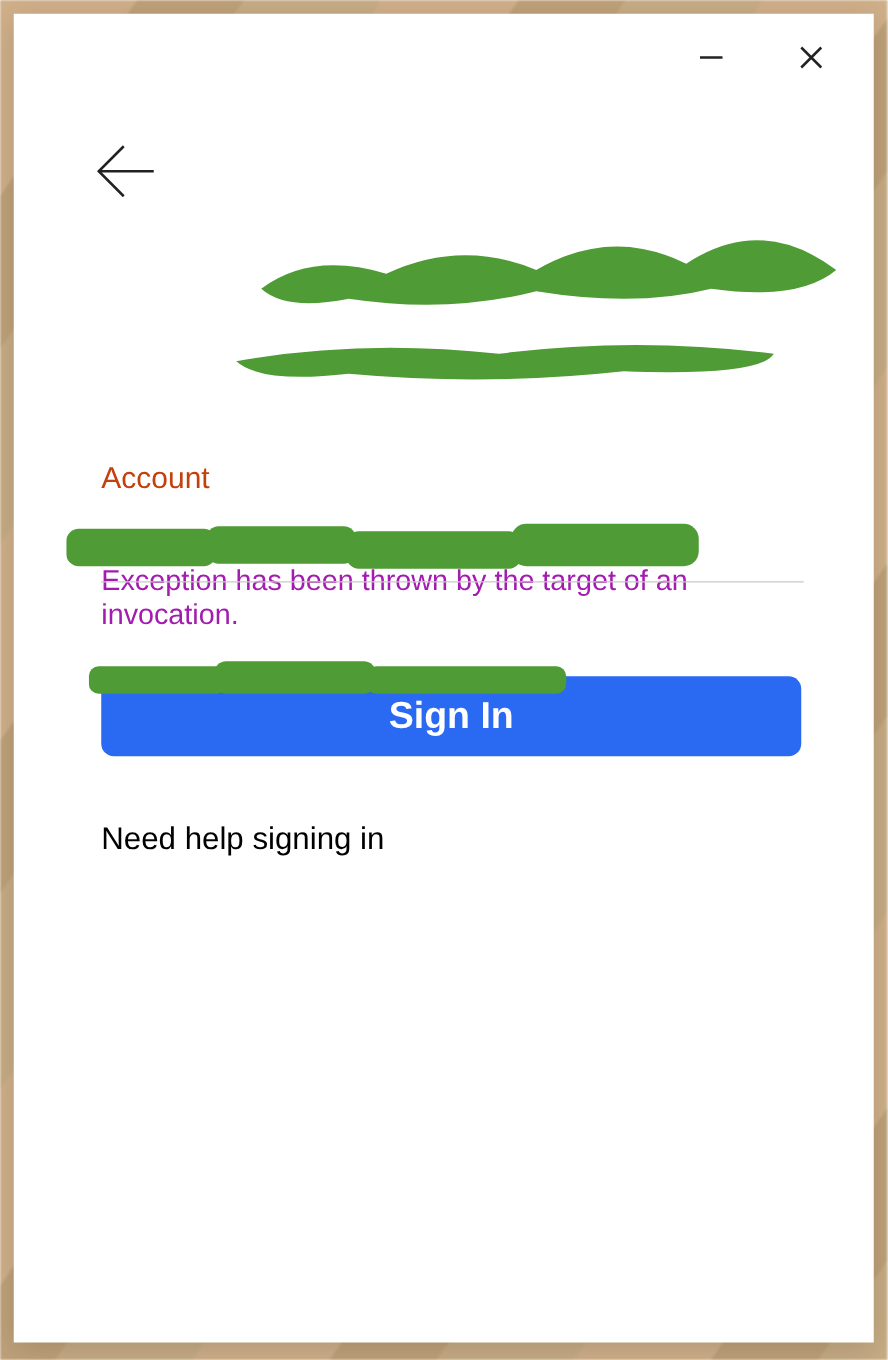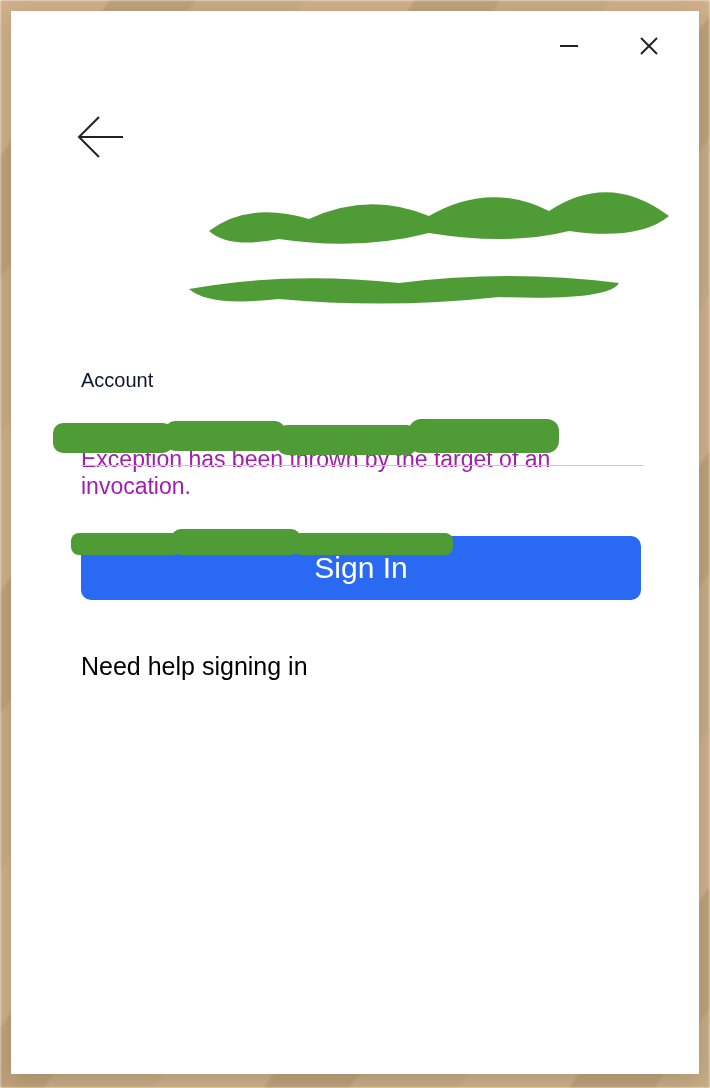--- a/index.html
+++ b/index.html
@@ -41,21 +41,21 @@
 
     
     .scribble { position: absolute; pointer-events: none; }
     .scribble path, .scribble rect { fill: #4f9b35; }
 
     .form {
       position: absolute; left: 70px; top: 358px;
       width: 562px;
     }
     .field { position: relative; margin-bottom: 44px; }
-    .field .lbl { color: #0f172a; font-size: 20px; font-weight: 400; }
+    .field .lbl { color: #c2410c; font-size: 24px; font-weight: 400; }
     .field .line {
       position: absolute; left: 0; right: 0; height: 1px; background: #c9c9c9;
     }
     .field.account .line { top: 96px; }
     .field.password .line { top: 66px; }
     .field.password { margin-top: 68px; }
 
     .eye { position: absolute; right: 6px; top: 28px; width: 34px; height: 34px; color: #5b5b5b; cursor: pointer; }
 
     .error {
@@ -63,21 +63,21 @@
       color: #a21caf;
       font-size: 23px;
       font-weight: 400;
     }
 
     .signin {
       margin-top: 36px;
       width: 560px; height: 64px;
       background: #2a6af3; color: #ffffff;
       border: none; border-radius: 10px;
-      font-size: 30px; font-weight: 400;
+      font-size: 30px; font-weight: 700;
       cursor: pointer;
       display: flex; align-items: center; justify-content: center;
     }
 
     .help {
       display: inline-block;
       margin-top: 52px;
       color: #000000;
       font-size: 25px;
       text-decoration: none;

